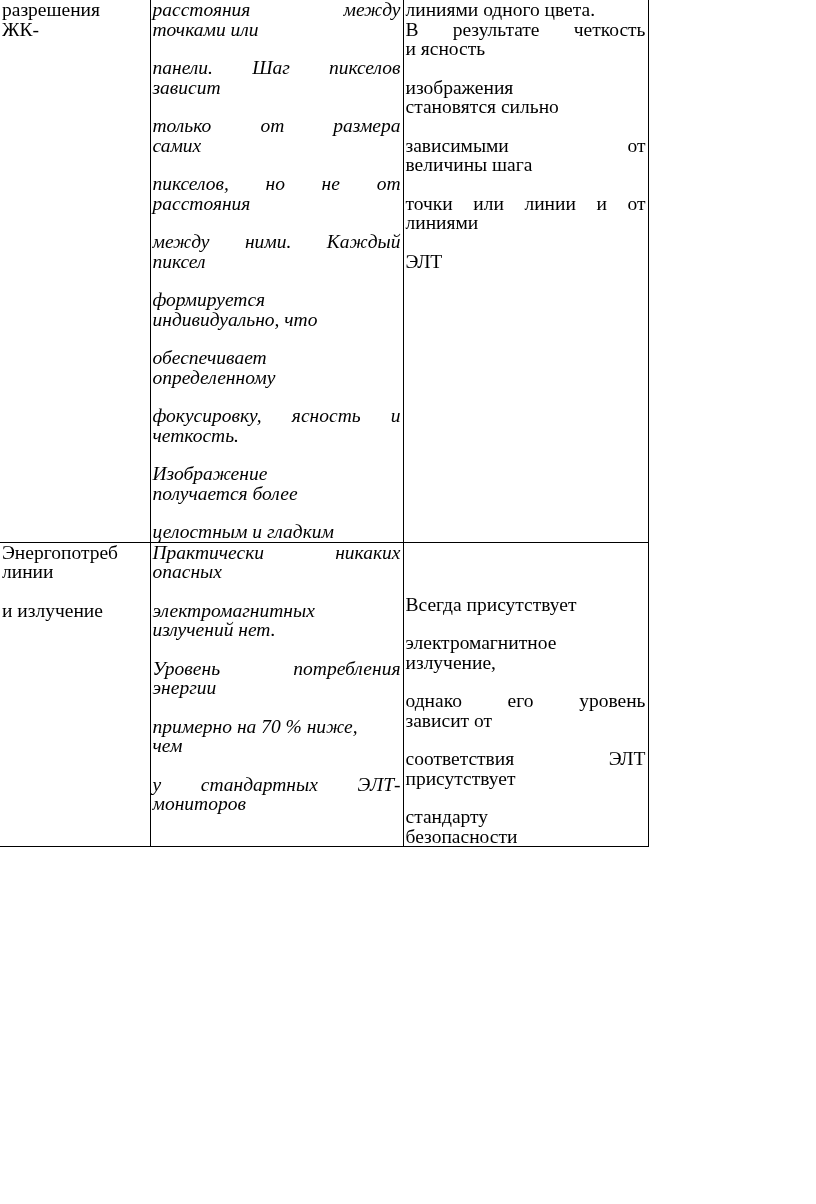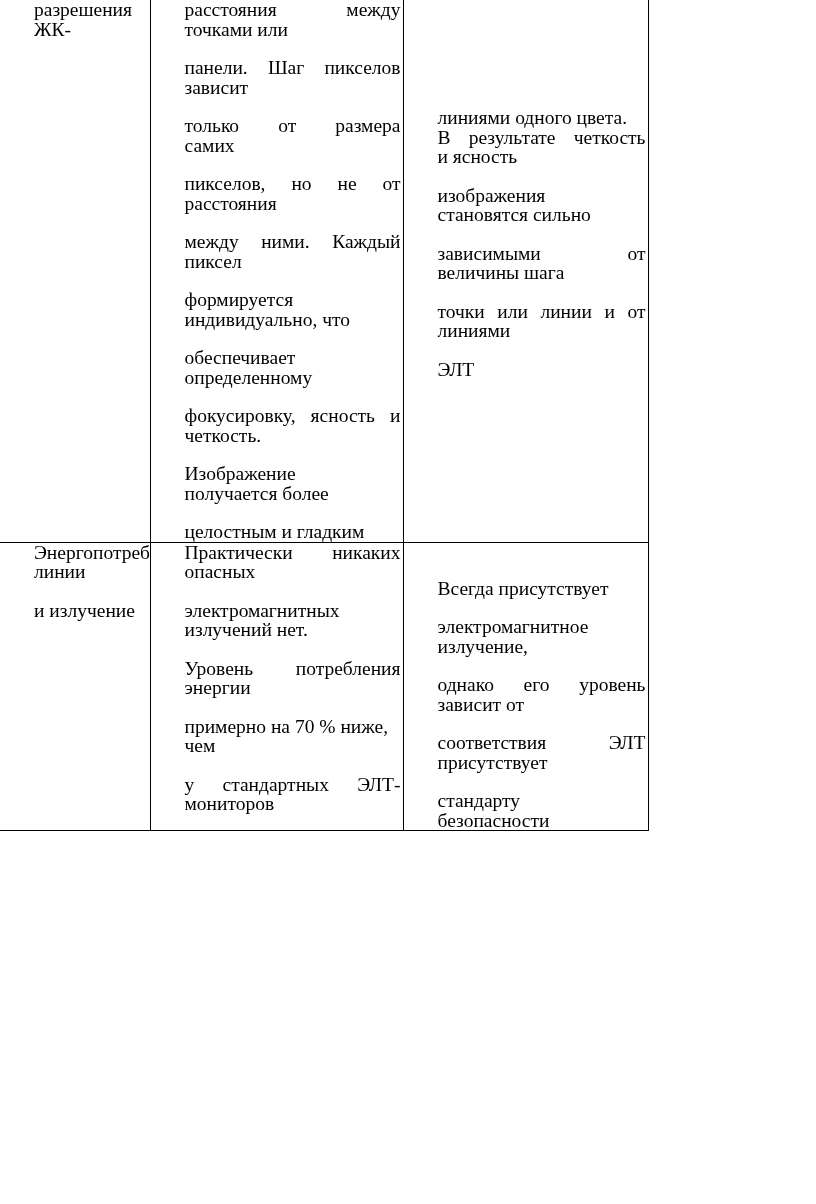--- a/index.html
+++ b/index.html
@@ -27,21 +27,21 @@
     margin-left: 0px;
     margin-top: 0px;
   }
   table.doc-table td {
     vertical-align: top;
     padding: 0px 2px 0px 2px;
     font-size: 19.5px;
     line-height: 1.0;
   }
   .col-a { width: 150px; }
-  .col-b { width: 253px; }
+  .col-b { width: 253px; font-style: italic; }
   .col-c { width: 245px; }
   .br { border-right: 1.4px solid #000; }
   .bb { border-bottom: 1.4px solid #000; }
 
   p.line {
     margin: 0 0 0 0;
     padding: 0;
   }
   p.just {
     text-align: justify;
@@ -49,24 +49,23 @@
   }
   p.left {
     text-align: left;
   }
   .gap {
     display: block;
     height: 19px;
   }
   .cell-inner {
     padding-top: 0px;
-    margin-left: 32px;
   }
-  .pad-top-md { padding-top: 108px; }
-  .pad-top-lg { padding-top: 36px; }
+  .pad-top-md { }
+  .pad-top-lg { padding-top: 52px; }
 </style>
 </head>
 <body>
 
 <div class="page">
 
   <table class="doc-table">
     <colgroup>
       <col class="col-a">
       <col class="col-b">

